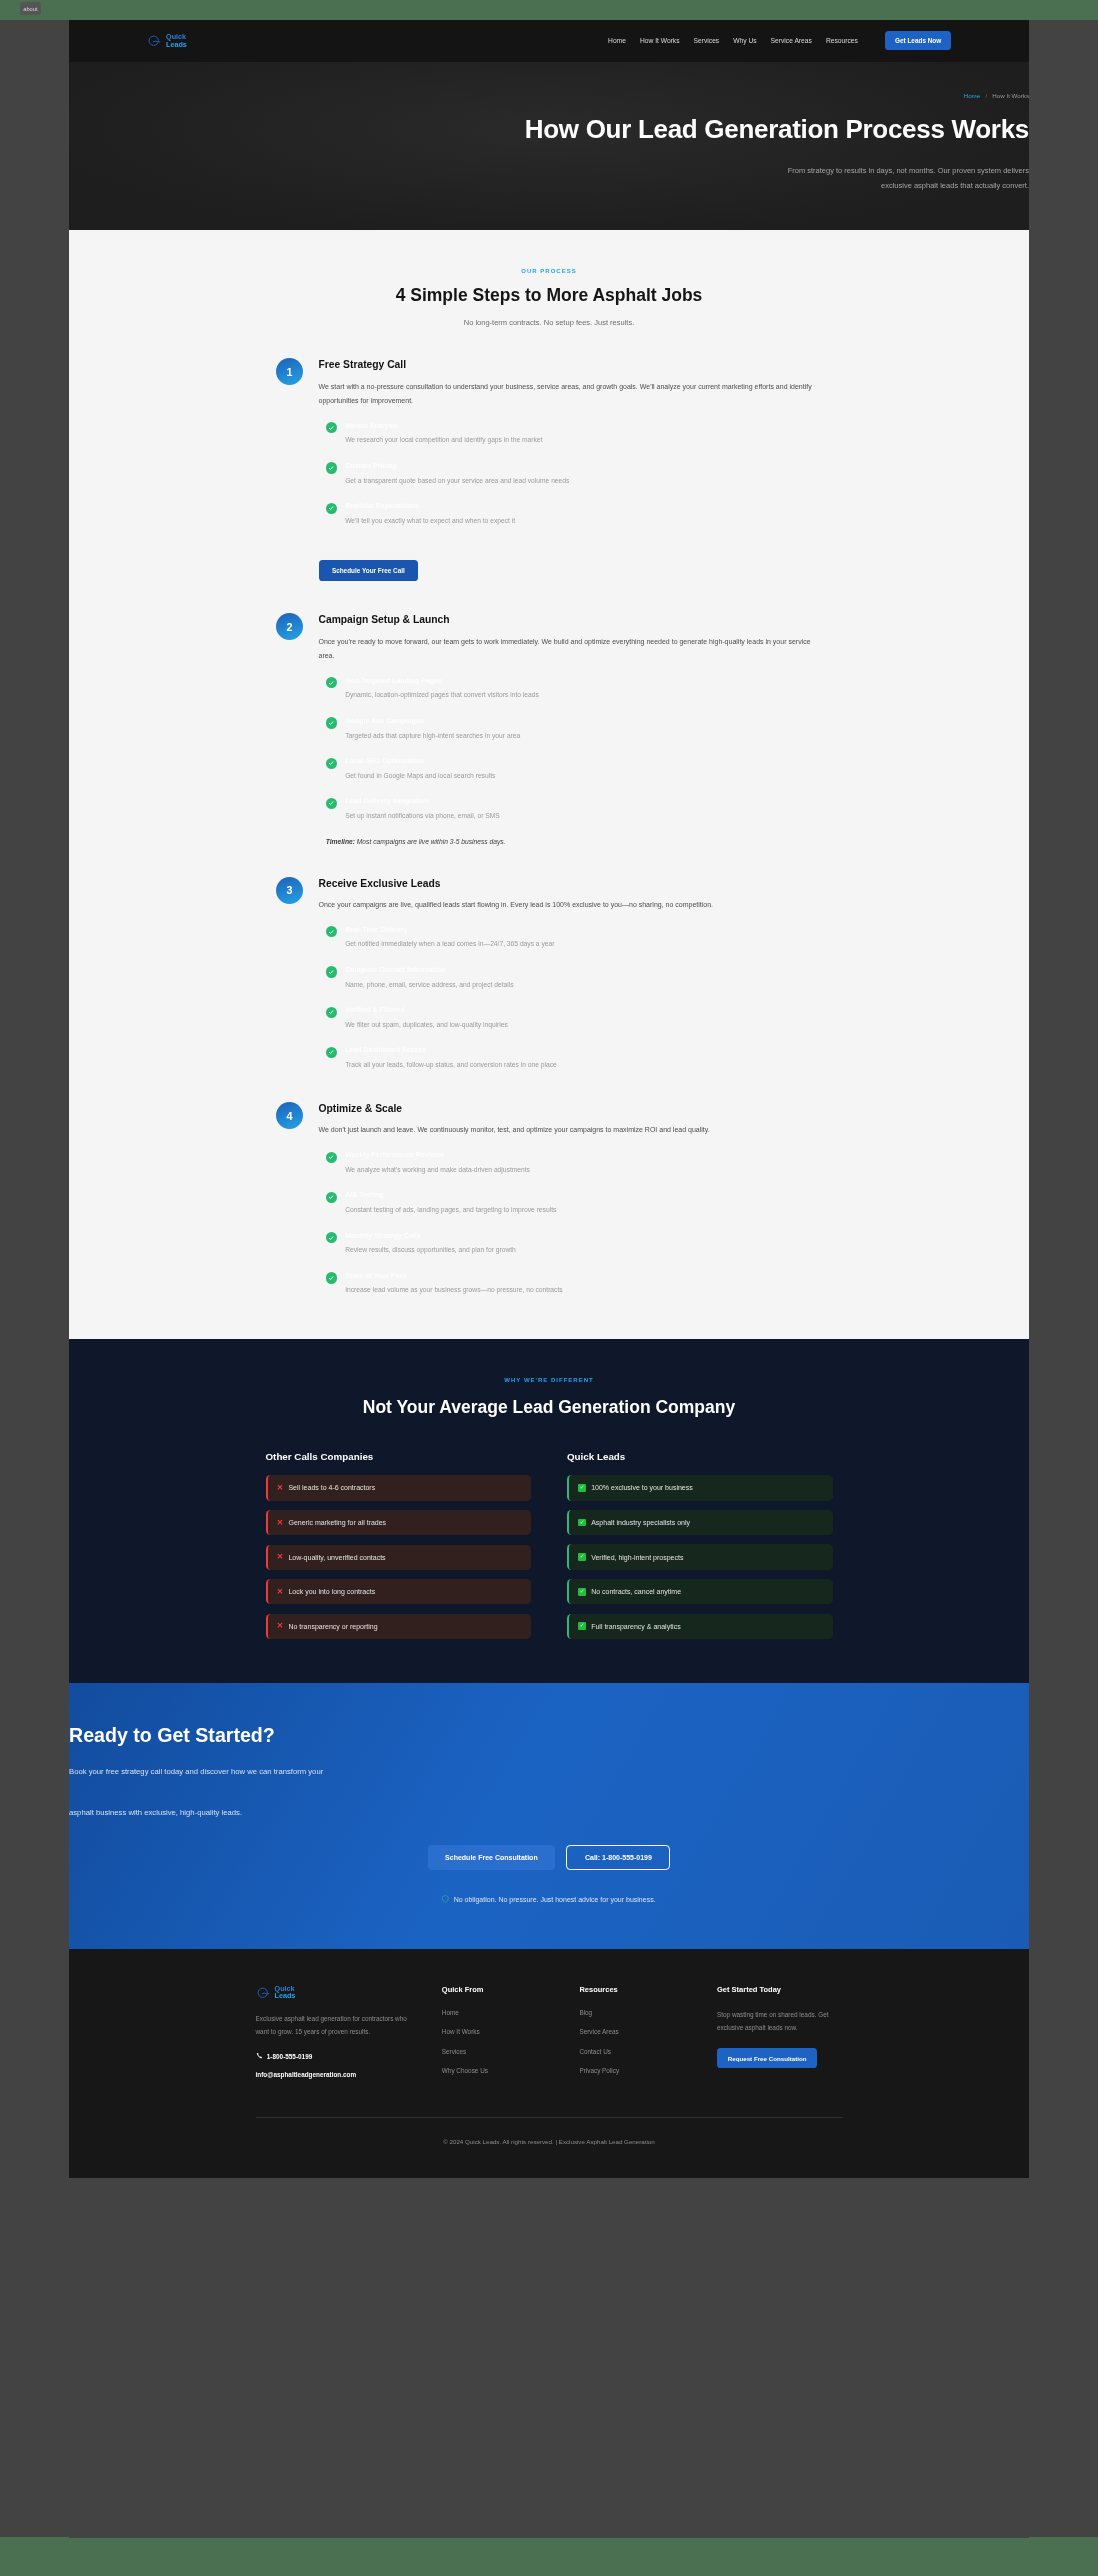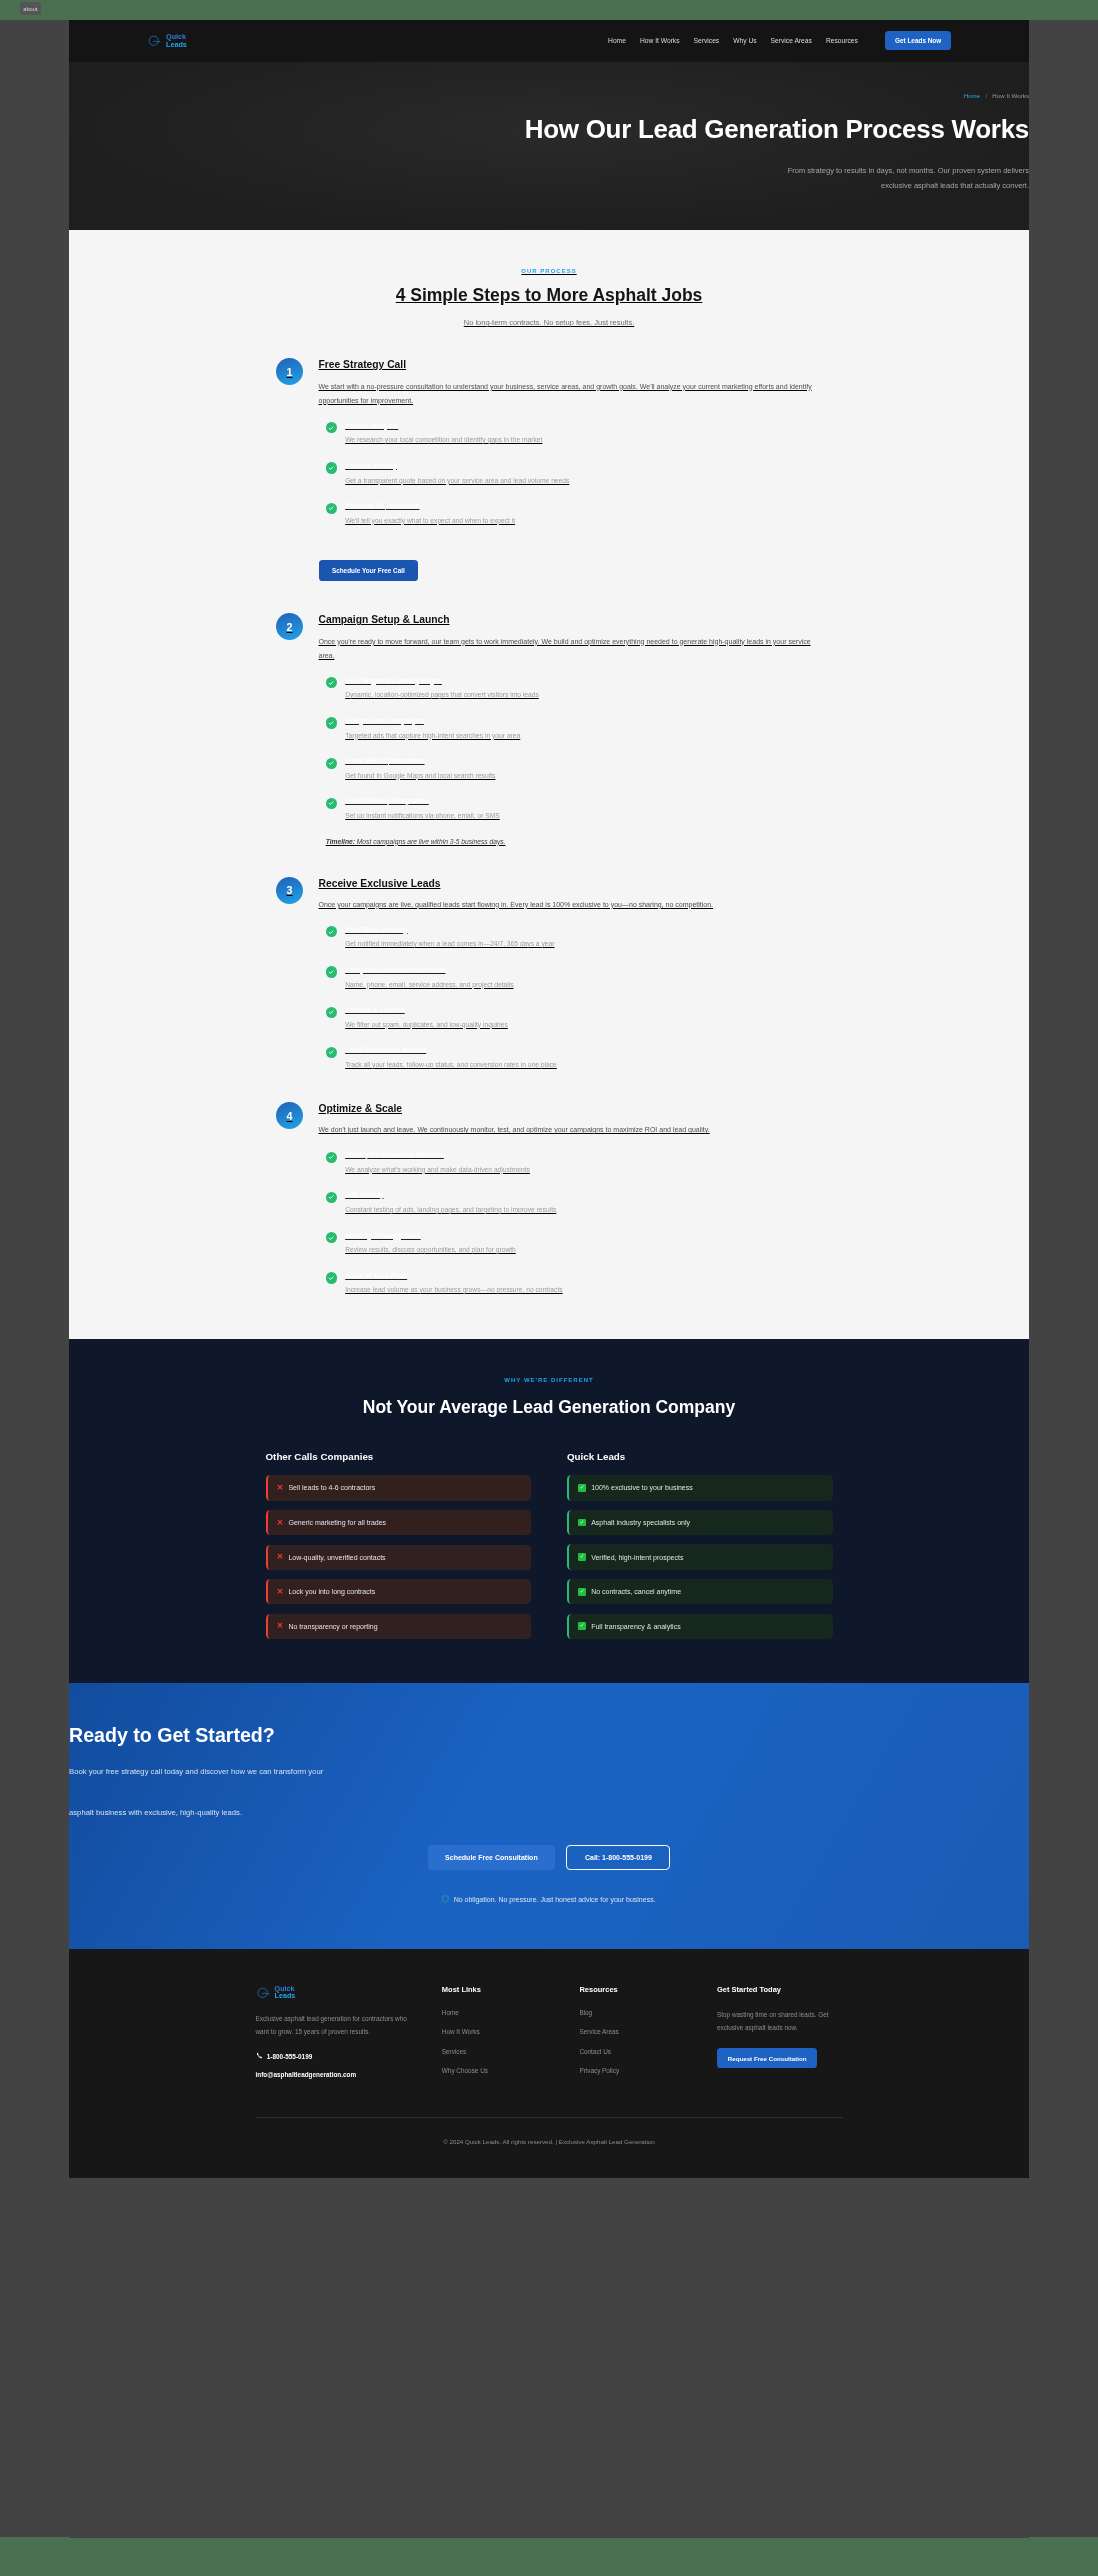--- a/index.html
+++ b/index.html
@@ -54,21 +54,21 @@
   .crumb{font-size:6.2px;color:#9a9a9a;margin-bottom:15.5px;}
   .crumb a{color:#2ba9ef;text-decoration:none;}
   .crumb .sep{margin:0 5.2px;color:#6d6d6d;}
   .hero h1{
     color:#fff;font-size:26px;font-weight:700;letter-spacing:-0.3px;
     margin-bottom:17.5px;
   }
   .hero p{color:#a5a5a5;font-size:7.5px;line-height:2.0;}
 
   
-  .process{background:#f5f5f5;padding:38px 8px 44px;text-decoration:underline;}
+  .process{background:#f5f5f5;padding:38px 8px 44px;}
   .sec-head{text-align:center;margin-bottom:31px;}
   .eyebrow{
     color:#1fa4ec;font-size:6px;font-weight:700;letter-spacing:1px;
     text-transform:uppercase;margin-bottom:11.3px;
   }
   .process h2{color:#151515;font-size:17.5px;font-weight:700;margin-bottom:12.4px;}
   .sec-sub{color:#6e6e6e;font-size:7.5px;}
 
   .steps{width:546px;margin:0 auto;}
   .step{display:flex;gap:15.5px;margin-bottom:32px;}
@@ -518,21 +518,21 @@
             <div class="f-contact">
               <span><svg width="6.7" height="6.7" viewBox="0 0 13 13">
                     <path d="M2 2.2 C2 2.2 3.4 1.6 4 2.6 L4.8 4 C5 4.5 4.6 4.9 4.2 5.2 C4 5.6 5 7 5.8 7.8 C6.6 8.6 8 9.6 8.4 9.4 C8.7 9 9.1 8.6 9.6 8.8 L11 9.6 C12 10.2 11.4 11.6 11.4 11.6 C10.4 12.6 8 12 5.2 9.2 C2.4 6.4 1 3.2 2 2.2 Z" fill="#fff"></path>
                   </svg></span>
               <span>1-800-555-0199</span>
             </div>
             <div class="f-email">info@asphaltleadgeneration.com</div>
           </div>
 
           <div class="f-col">
-            <h5>Most Links</h5>
+            <h5>Quick From</h5>
             <a>Home</a>
             <a>How It Works</a>
             <a>Services</a>
             <a>Why Choose Us</a>
           </div>
 
           <div class="f-col">
             <h5>Resources</h5>
             <a>Blog</a>
             <a>Service Areas</a>

